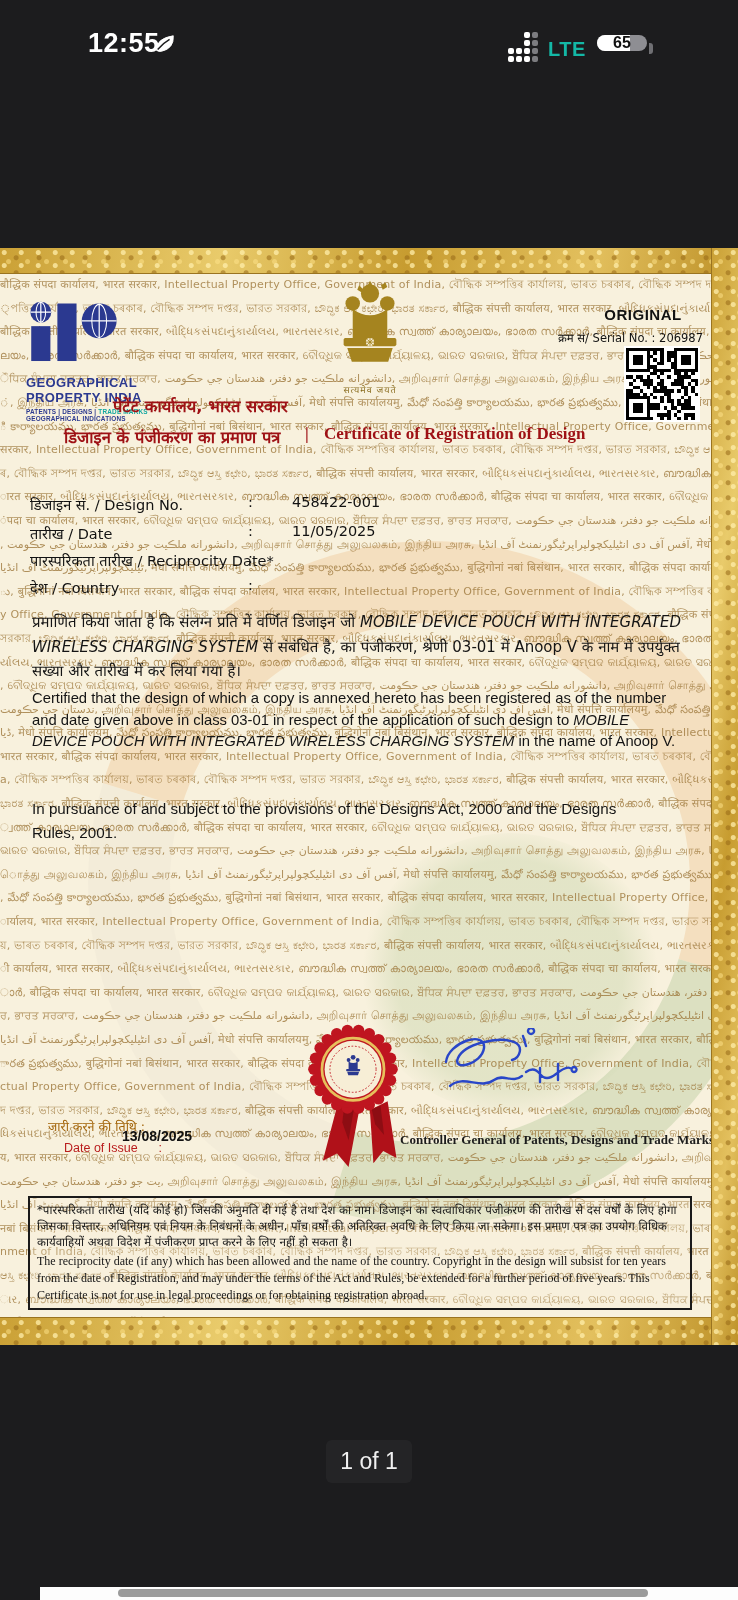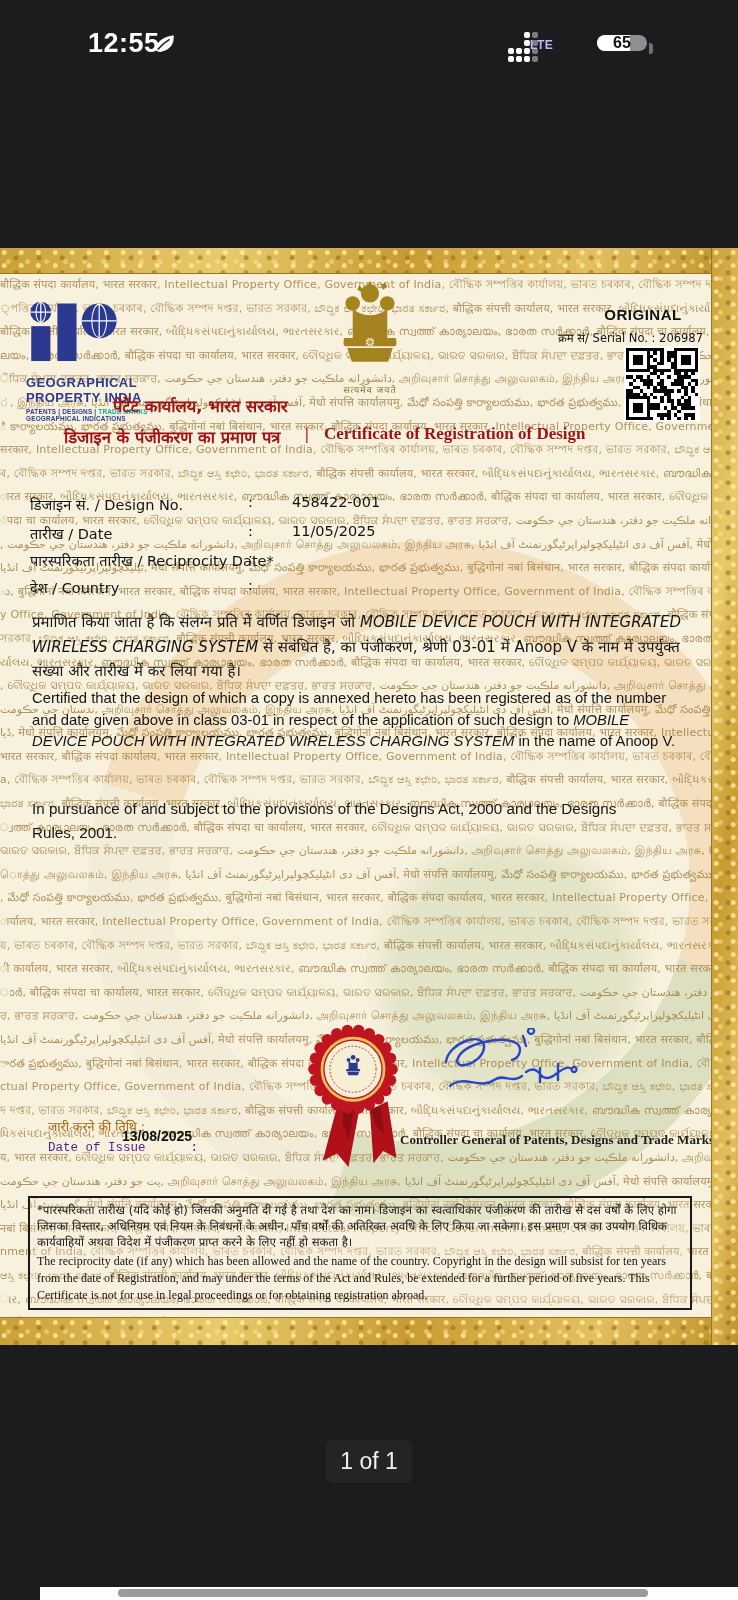--- a/index.html
+++ b/index.html
@@ -7,21 +7,21 @@
        font-family:"Liberation Sans",sans-serif;-webkit-font-smoothing:antialiased;}
 
   
   .statusbar{position:absolute;left:0;top:0;width:738px;height:70px;}
   .sb-time{position:absolute;left:88px;top:28px;color:#fff;font-size:27px;font-weight:bold;letter-spacing:.5px;}
   .sb-leaf{position:absolute;left:154px;top:33px;width:22px;height:22px;}
   .sb-signal{position:absolute;left:508px;top:36px;display:flex;align-items:flex-end;gap:2px;height:26px;}
   .sb-signal .col{display:flex;flex-direction:column;justify-content:flex-end;gap:2px;}
   .sb-signal i{display:block;width:6px;height:6px;border-radius:2px;background:#fff;}
   .sb-signal .dim i{background:#7c7c80;}
-  .sb-lte{position:absolute;left:530px;top:38px;color:#c4b5fd;font-size:12px;font-weight:bold;letter-spacing:.5px;}
+  .sb-lte{position:absolute;left:548px;top:38px;color:#14b8a6;font-size:20px;font-weight:bold;letter-spacing:.5px;}
   .sb-batt{position:absolute;left:597px;top:35px;width:50px;height:16px;border-radius:8px;overflow:hidden;background:#8e8e93;}
   .sb-batt .fill{position:absolute;left:0;top:0;width:65%;height:100%;background:#fff;}
   .sb-batt .pct{position:absolute;inset:0;display:flex;align-items:center;justify-content:center;
                 font-size:16px;font-weight:bold;color:#111;}
   .sb-batt-nub{position:absolute;left:649px;top:43px;width:4px;height:11px;border-radius:0 3px 3px 0;background:#6f6f73;}
 
   
   .page{position:absolute;left:0;top:248px;width:738px;height:1097px;background:#f8f1dd;}
   .gold{position:absolute;background:
       radial-gradient(circle at 25% 35%, rgba(255,238,170,.75) 0 2px, transparent 3px),
@@ -73,21 +73,21 @@
 
   .para{color:#141414;}
   .para-hi{font-family:"DejaVu Sans",sans-serif;font-size:15px;line-height:24.5px;}
   .para-en{font-size:14.8px;line-height:21.5px;}
   .para i{font-style:italic;}
 
   .sig-label-hi{font-family:"DejaVu Sans",sans-serif;font-size:12.5px;font-weight:bold;color:#1c1c1c;text-align:center;}
   .sig-label-en{font-family:"Liberation Serif",serif;font-size:13px;font-weight:bold;color:#1c1c1c;text-align:center;}
 
   .issue-hi{font-family:"DejaVu Sans",sans-serif;font-size:12.5px;color:#a16207;white-space:nowrap;}
-  .issue-en{font-family:Liberation Mono, monospace;font-size:12.5px;color:#4c1d95;white-space:nowrap;}
+  .issue-en{font-family:Liberation Sans, sans-serif;font-size:12.5px;color:#b91c1c;white-space:nowrap;margin-left:16px;}
   .issue-val{font-size:14px;font-weight:bold;color:#111;}
 
   .footbox{position:absolute;left:28px;top:948px;width:664px;border:2px solid #1a1a1a;
            padding:4px 7px;box-sizing:border-box;background:rgba(248,241,221,.25);}
   .foot-hi{font-family:"DejaVu Sans",sans-serif;font-size:11.6px;line-height:16.2px;color:#151515;}
   .foot-en{font-family:"Liberation Serif",serif;font-size:12px;line-height:17px;color:#151515;margin-top:2px;}
 
   
   .pager{position:absolute;left:0;top:1440px;width:738px;text-align:center;}
   .pager span{display:inline-block;color:#f1f1f1;font-size:23px;padding:8px 14px;border-radius:6px;

